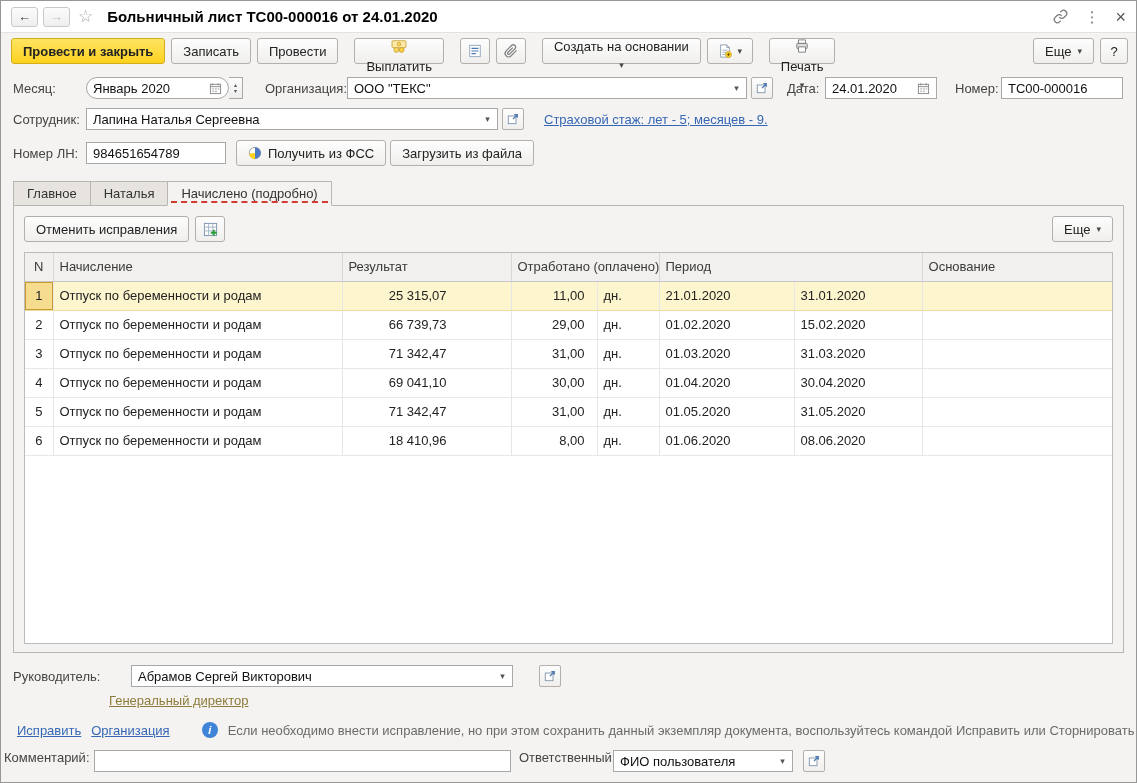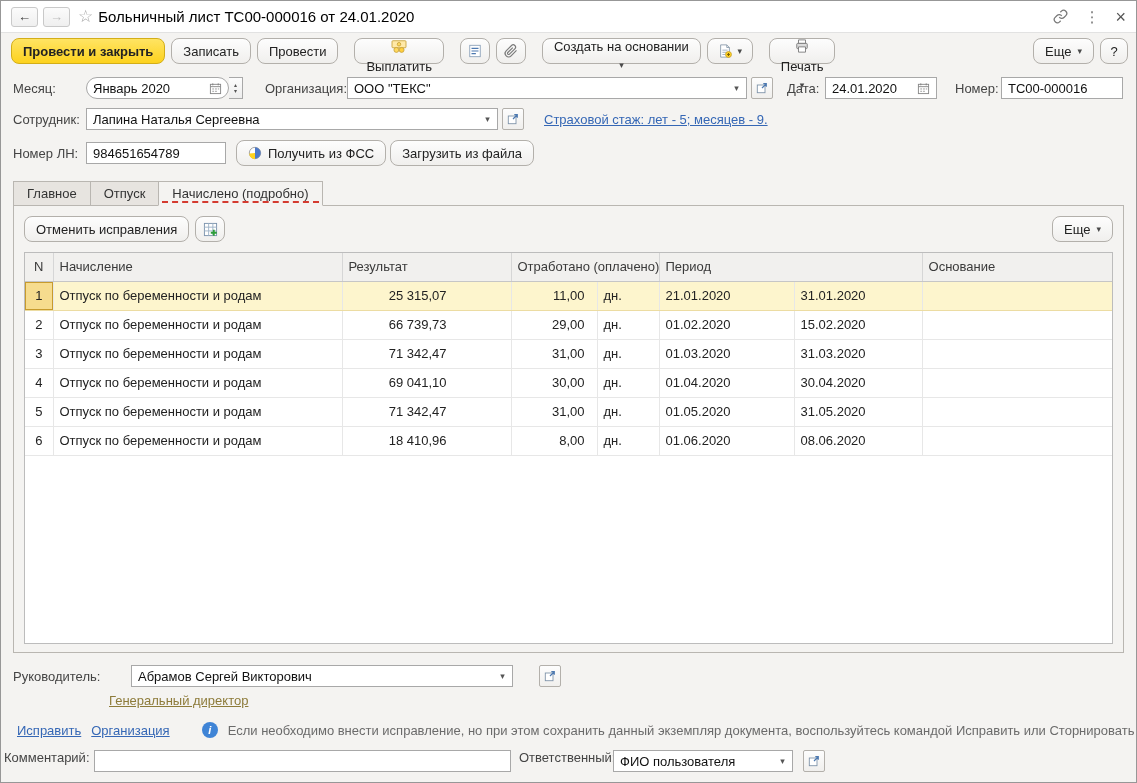--- a/index.html
+++ b/index.html
@@ -8,30 +8,30 @@
   .window { width:1137px; height:783px; border:1px solid #979797; background:#f4f3f1; overflow:hidden; position:relative; }
 
   
   .titlebar { height:32px; background:#fff; border-bottom:1px solid #e2e2e2; display:flex; align-items:center; padding:0 10px; gap:5px; }
   .navbtn { width:27px; height:20px; border:1px solid #c9c9c9; border-radius:3px; background:linear-gradient(#fbfbfb,#efefef); display:flex; align-items:center; justify-content:center; color:#3a3a3a; font-size:13px; cursor:pointer; }
   .navbtn.disabled { color:#bdbdbd; }
   .arrow-left::after { content:"←"; }
   .arrow-right::after { content:"→"; }
   .star { color:#a9a9a9; font-size:17px; margin-left:3px; cursor:pointer; }
   .star::after { content:"☆"; }
-  .wtitle { font-size:15px; font-weight:normal; color:#000; white-space:nowrap; }
+  .wtitle { font-size:15px; font-weight:bold; color:#000; margin-left:9px; white-space:nowrap; }
   .title-right { margin-left:auto; display:flex; align-items:center; gap:16px; color:#777; }
   .kebab { font-size:15px; cursor:pointer; }
   .kebab::after { content:"⋮"; }
   .close { font-size:18px; color:#555; cursor:pointer; line-height:1; }
   .close::after { content:"×"; }
 
   
   .toolbar { display:flex; align-items:center; gap:6px; padding:5px 8px 5px 10px; }
-  .btn { height:26px; border:1px solid #b3b0ab; border-radius:8px; background:linear-gradient(#fdfdfd,#f0efed); padding:0 11px; display:inline-flex; align-items:center; gap:6px; font-size:13px; color:#222; white-space:nowrap; cursor:pointer; }
+  .btn { height:26px; border:1px solid #b3b0ab; border-radius:3px; background:linear-gradient(#fdfdfd,#f0efed); padding:0 11px; display:inline-flex; align-items:center; gap:6px; font-size:13px; color:#222; white-space:nowrap; cursor:pointer; }
   .btn.primary { background:linear-gradient(#ffe463,#fdd21e); border-color:#d3ae18; font-weight:bold; }
   .iconbtn { width:30px; padding:0; justify-content:center; }
   .splitbtn { width:46px; padding:0 6px; justify-content:center; }
   .caret { font-size:9px; color:#4a4a4a; }
   .caret::after { content:"▾"; }
   .ml { margin-left:10px;flex-direction:column; }
   .toolbar-right { margin-left:auto; display:flex; gap:6px; }
   .helpbtn { width:28px; padding:0; justify-content:center; }
 
   
@@ -254,21 +254,21 @@
         </span>
       <span>Получить из ФСС</span>
     </div>
     <div class="btn" style="margin-left:4px;">
         <span>Загрузить из файла</span>
       </div>
   </div>
 
   <div class="tabs">
     <div class="tab"><span>Главное</span></div>
-    <div class="tab"><span>Отпуск</span></div>
+    <div class="tab"><span>Наталья</span></div>
     <div class="tab active"><span>Начислено (подробно)</span></div>
   </div>
 
   <div class="panel">
     <div class="panel-toolbar">
       <div class="btn">
           <span>Отменить исправления</span>
         </div>
       <div class="btn iconbtn">
         <span style="display:flex;">

